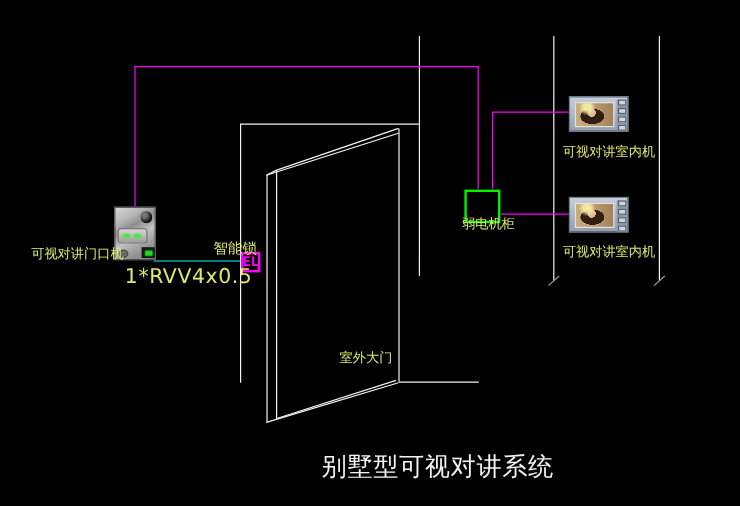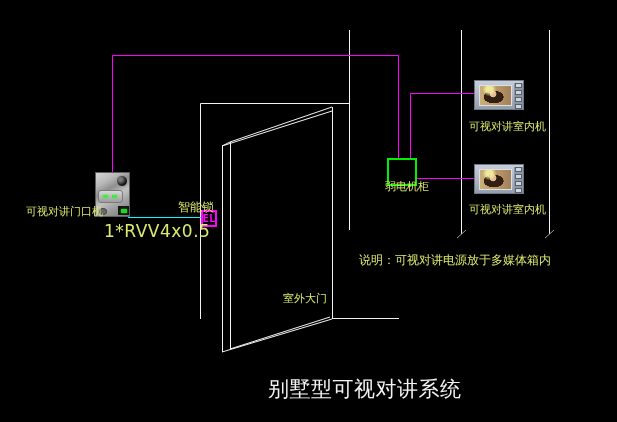--- a/index.html
+++ b/index.html
@@ -127,16 +127,15 @@
       </div>
   </div>
 
   <div class="lbl lbl-sm" style="left:26px;top:205px;">可视对讲门口机</div>
   <div class="lbl lbl-xs" style="left:178px;top:200px;">智能锁</div>
   <div class="lbl cable" style="left:104px;top:221px;text-align:right;">1*RVV4x0.5</div>
   <div class="lbl lbl-sm" style="left:283px;top:292px;">室外大门</div>
   <div class="lbl lbl-sm" style="left:385px;top:180px;">弱电机柜</div>
   <div class="lbl lbl-sm" style="left:469px;top:120px;">可视对讲室内机</div>
   <div class="lbl lbl-sm" style="left:469px;top:203px;">可视对讲室内机</div>
-  <div class="lbl lbl-xs" style="left:359px;top:253px;">说明：可视对讲电源放于多媒体箱内</div>
   <div class="title">别墅型可视对讲系统</div>
 
 </div>
 
 </body></html>

